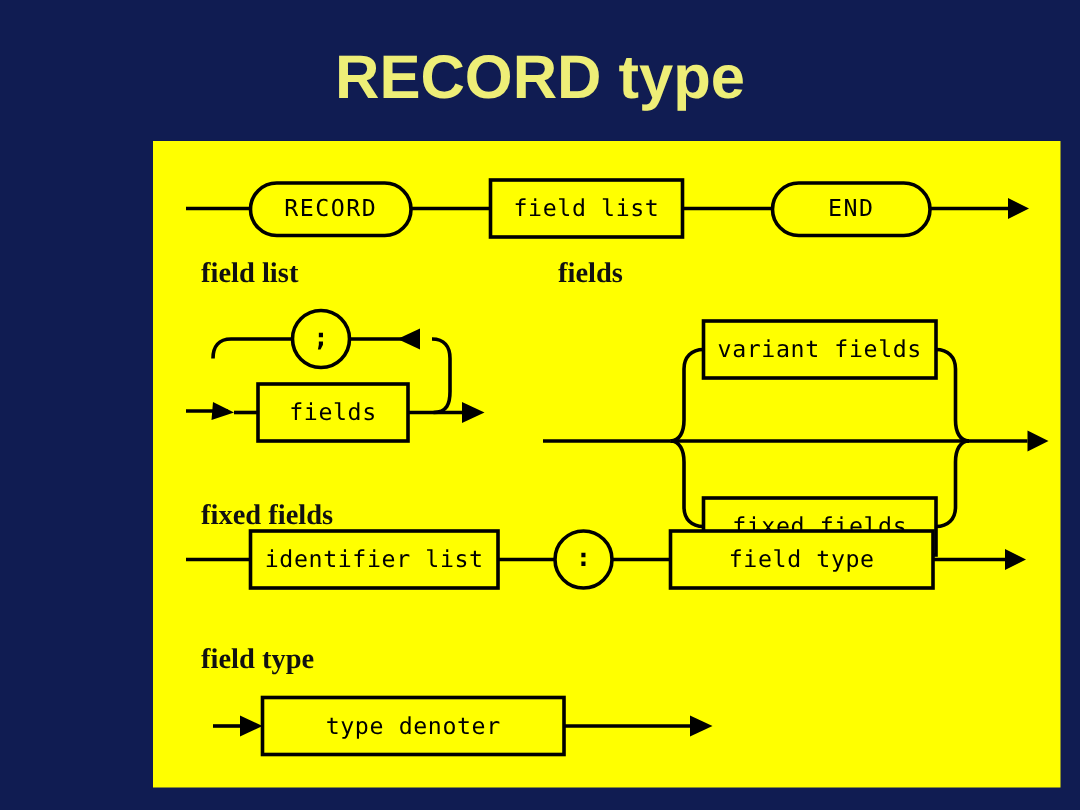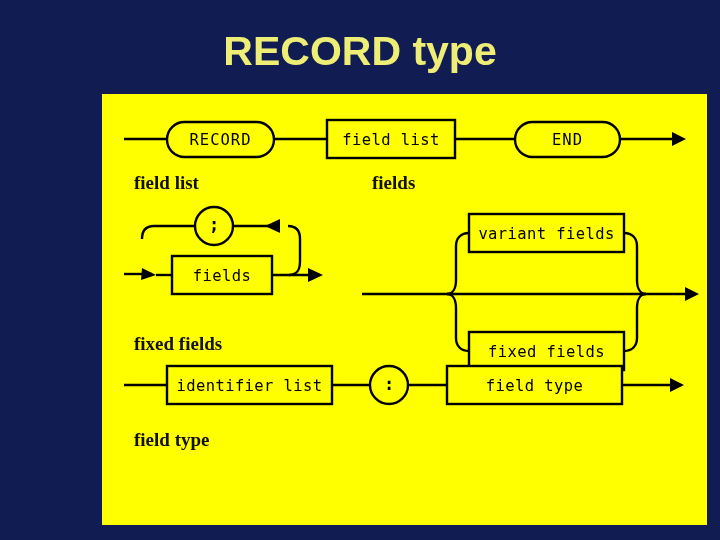--- a/index.html
+++ b/index.html
@@ -156,36 +156,47 @@
         <text class="boxtext" x="189.5" y="142">fixed fields</text>
         <path class="rail" d="M267,141 C275,141 280,136 280,128 L280,98 C280,90 283,84 289,84"></path>
 
         <path class="rail" d="M289,84 L328,84"></path>
         <polygon class="arrowfill" points="328,77 342,84 328,91"></polygon>
       </svg>
     </div>
 
     <div class="caption" style="left:32px;top:240px;">fixed fields</div>
 
-    <div class="diagram" style="left:0px;top:262px;width:605px;height:60px;">
+    <div class="diagram" style="left:0px;top:250px;width:605px;height:60px;">
       <svg width="605" height="60" viewBox="0 0 605 60">
         <path class="rail" d="M22,29 L65,29"></path>
 
         <rect class="shape" x="65" y="10" width="165" height="38" fill="#ffff00" stroke="#000000"></rect>
         <text class="boxtext" x="147.5" y="30">identifier list</text>
         <path class="rail" d="M230,29 L268,29"></path>
 
         <circle class="shape" cx="287" cy="29" r="19" fill="#ffff00" stroke="#000000"></circle>
         <text class="puncttext" x="287" y="29">:</text>
         <path class="rail" d="M306,29 L345,29"></path>
 
         <rect class="shape" x="345" y="10" width="175" height="38" fill="#ffff00" stroke="#000000"></rect>
         <text class="boxtext" x="432.5" y="30">field type</text>
         <path class="rail" d="M520,29 L568,29"></path>
         <polygon class="arrowfill" points="568,22 582,29 568,36"></polygon>
       </svg>
     </div>
 
     <div class="caption" style="left:32px;top:336px;">field type</div>
 
+    <div class="diagram" style="left:0px;top:360px;width:605px;height:60px;">
+      <svg width="605" height="60" viewBox="0 0 605 60">
+        <path class="rail" d="M40,30 L60,30"></path>
+        <polygon class="arrowfill" points="58,23 73,30 58,37"></polygon>
+
+        <rect class="shape" x="73" y="11" width="201" height="38" fill="#ffff00" stroke="#000000"></rect>
+        <text class="boxtext" x="173.5" y="31">type denoter</text>
+        <path class="rail" d="M274,30 L358,30"></path>
+        <polygon class="arrowfill" points="358,23 373,30 358,37"></polygon>
+      </svg>
+    </div>
 
   </div>
 </div>
 
 </body></html>

